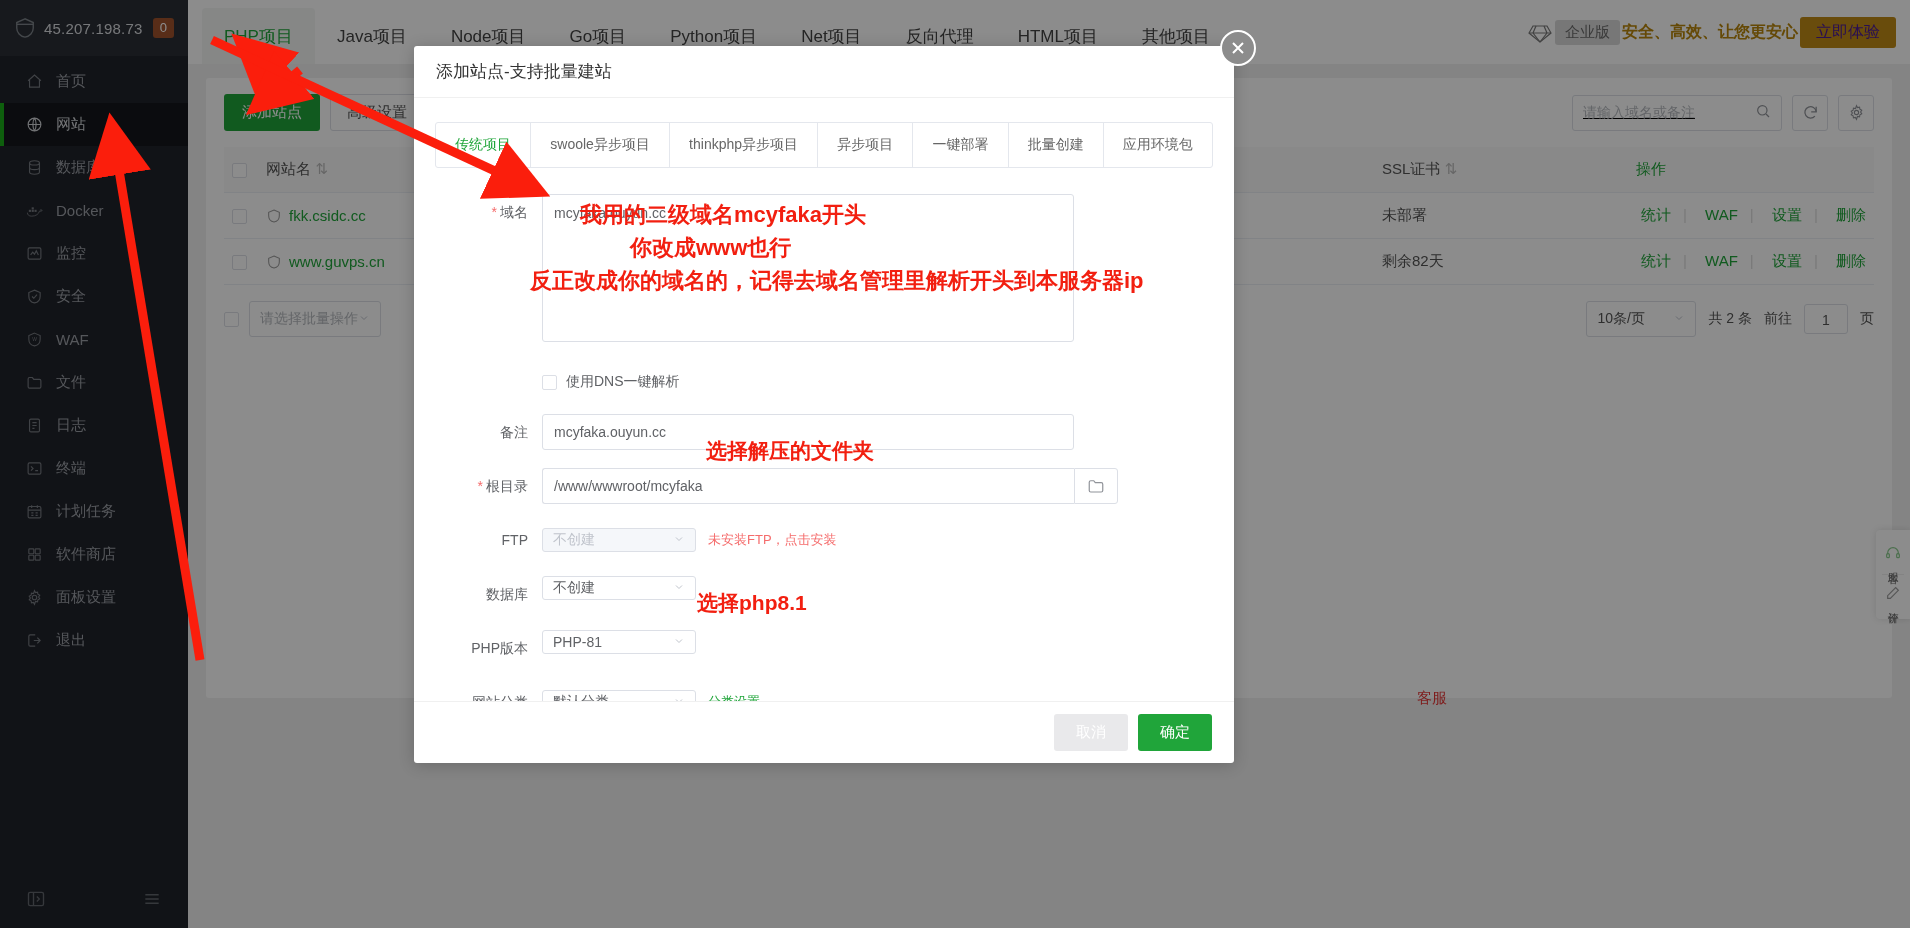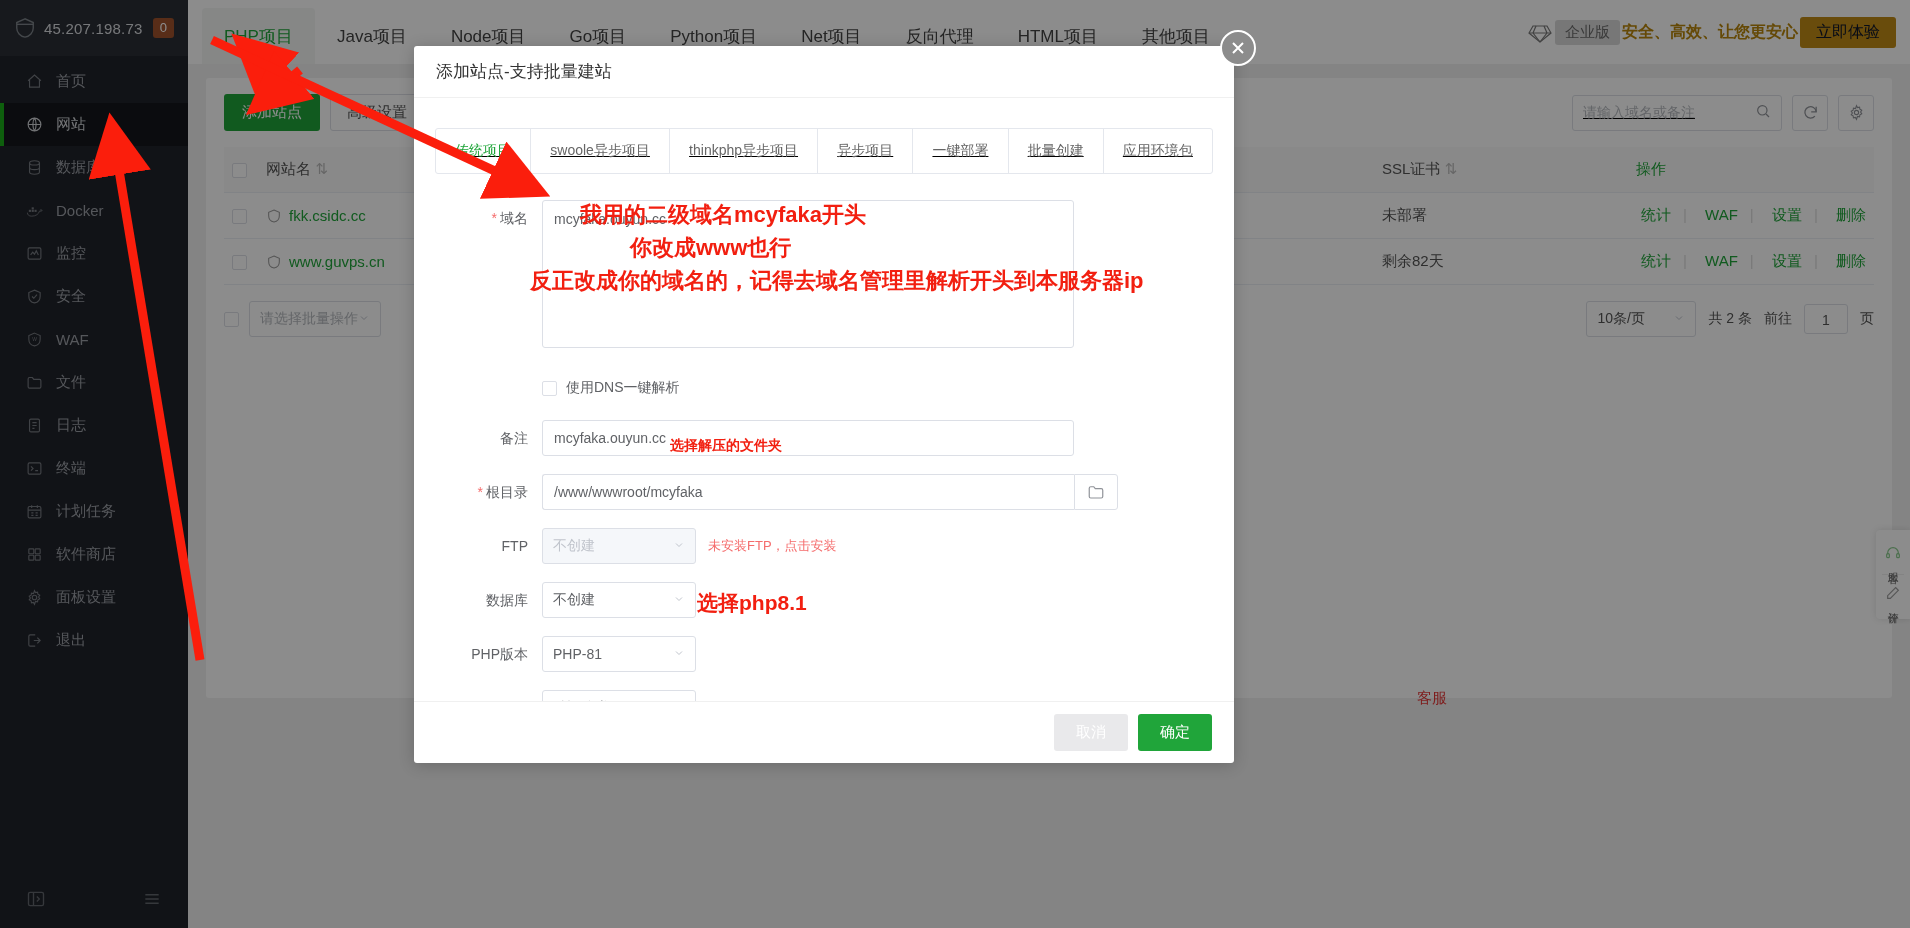--- a/index.html
+++ b/index.html
@@ -63,21 +63,21 @@
   }
   .promo {
     position: absolute; right: 14px; top: 17px; display: flex; align-items: center; gap: 2px;
   }
   .promo-gem { width: 26px; height: 20px; opacity: .9; }
   .promo-pill {
     background: #d9d9d9; color: #6b6b6b; font-size: 15px; padding: 3px 10px; border-radius: 3px;
   }
   .promo-text { color: #b8860b; font-size: 16px; font-weight: bold; white-space: nowrap; }
   .promo-btn {
-    background: #c08a16; color: #0f172a; font-size: 16px; padding: 5px 16px; border-radius: 3px;
+    background: #c08a16; color: #4c1d95; font-size: 16px; padding: 5px 16px; border-radius: 3px;
     cursor: pointer; white-space: nowrap;
   }
 
   
   .content {
     margin: 14px 18px; background: #fff; border-radius: 3px; min-height: 620px;
     padding: 16px 18px;
   }
   .toolbar { display: flex; align-items: center; gap: 10px; }
   .btn-primary {
@@ -162,22 +162,21 @@
     border-bottom: 1px solid #f0f0f0; font-size: 17px; color: #333;
   }
   .modal-close {
     position: absolute; right: -22px; top: -16px; width: 36px; height: 36px;
     border-radius: 50%; background: #8c8c8c; border: 2px solid #fff;
     display: flex; align-items: center; justify-content: center; cursor: pointer; z-index: 22;
   }
   .modal-body { flex: 1; overflow: hidden; padding: 22px 20px 0 20px; position: relative; }
   .mtabs {
     display: flex; border: 1px solid #e4e7ed; border-radius: 3px; overflow: hidden;
-    margin: 8px 1px 26px 1px;
-    text-decoration: underline;
+    margin: 2px 1px 26px 1px;
   }
   .mtab {
     flex: 1 1 auto; text-align: center; padding: 13px 6px; font-size: 14px; color: #666;
     border-right: 1px solid #e4e7ed; cursor: pointer; white-space: nowrap;
   }
   .mtab:last-child { border-right: none; }
   .mtab.active { color: #20a53a; }
 
   .frow { display: flex; align-items: flex-start; margin-bottom: 18px; }
   .flabel {
@@ -193,21 +192,21 @@
   }
   .inp {
     width: 532px; height: 36px; border: 1px solid #dcdfe6; border-radius: 3px;
     padding: 0 11px; font-size: 14px; color: #606266; outline: none; background: #fff;
   }
   .chk-row { display: flex; align-items: center; gap: 9px; font-size: 14px; color: #606266; height: 36px; }
   .chk {
     width: 15px; height: 15px; border: 1px solid #dcdfe6; border-radius: 2px; background: #fff;
   }
   .sel {
-    width: 154px; height: 36px; border: 1px solid #dcdfe6; border-radius: 3px;
+    width: 154px; height: 24px; border: 1px solid #dcdfe6; border-radius: 3px;
     display: flex; align-items: center; justify-content: space-between;
     padding: 0 10px; font-size: 14px; color: #606266; background: #fff; cursor: pointer;
   }
   .sel.disabled { background: #f5f7fa; color: #c0c4cc; cursor: not-allowed; }
   .sel .cv { color: #c0c4cc; font-size: 13px; }
   .dirwrap { display: flex; }
   .dirwrap .inp { border-radius: 3px 0 0 3px; border-right: none; }
   .dirbtn {
     width: 44px; height: 36px; border: 1px solid #dcdfe6; border-radius: 0 3px 3px 0;
     background: #fff; display: flex; align-items: center; justify-content: center;
@@ -228,21 +227,21 @@
   .mf-ok {
     background: #20a53a; color: #fff; border: none; border-radius: 3px;
     font-size: 15px; padding: 9px 22px; cursor: pointer;
   }
 
   
   .anno { position: absolute; color: #f21f10; font-weight: bold; white-space: nowrap; z-index: 30; pointer-events: none; }
   .anno-l1 { left: 580px; top: 200px; font-size: 22px; }
   .anno-l2 { left: 630px; top: 233px; font-size: 22px; }
   .anno-l3 { left: 530px; top: 266px; font-size: 22px; }
-  .anno-dir { left: 670px; top: 437px; font-size: 14px; }
+  .anno-dir { left: 706px; top: 437px; font-size: 21px; }
   .anno-php { left: 697px; top: 589px; font-size: 21px; }
   .arrows { position: absolute; inset: 0; z-index: 31; pointer-events: none; }
   .kf { position: absolute; z-index: 30; font-size: 15px; color: #555; }
 </style>
 </head>
 <body>
 
 <div id="root">
 
   <aside class="sidebar">

